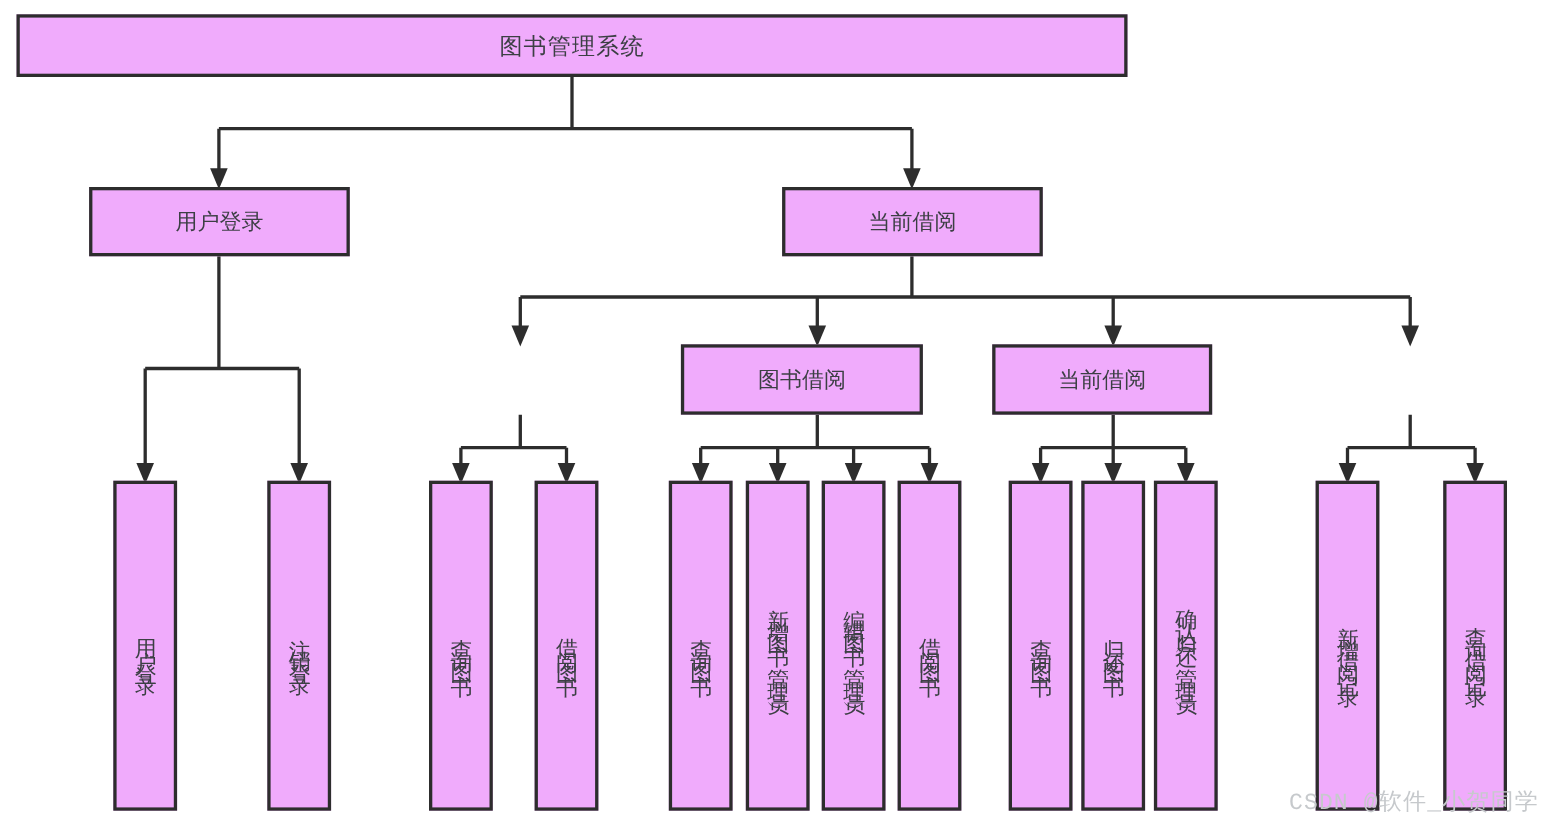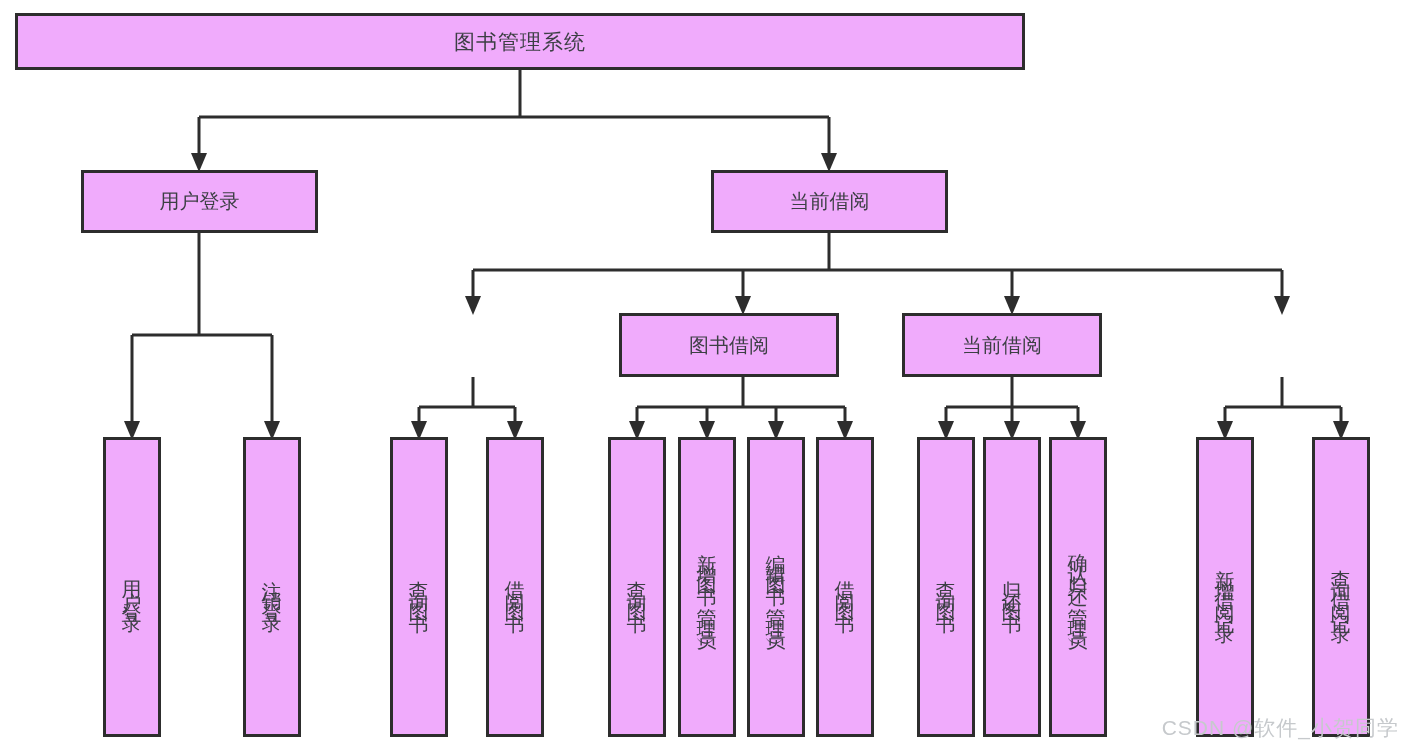--- a/index.html
+++ b/index.html
@@ -49,20 +49,21 @@
   }
   .watermark {
     position: absolute;
     top: 714px;
     right: 6px;
     font-size: 21px;
     letter-spacing: 1px;
     color: var(--wm, #c6c9cc);
     z-index: 5;
     white-space: nowrap;
+    font-family: Liberation Mono, monospace;
   }
 </style>
 </head>
 <body>
 
 <div class="canvas" style="--line: #2d2d2d; --text: #3c3f44; --wm: #c6c9cc; --bg: #ffffff;">
 
   <svg class="connectors" viewBox="0 0 1405 747" xmlns="http://www.w3.org/2000/svg" aria-hidden="true">
 
     <path d="M520,70 V117 M199,117 H829 M199,117 V158 M829,117 V158"></path>

